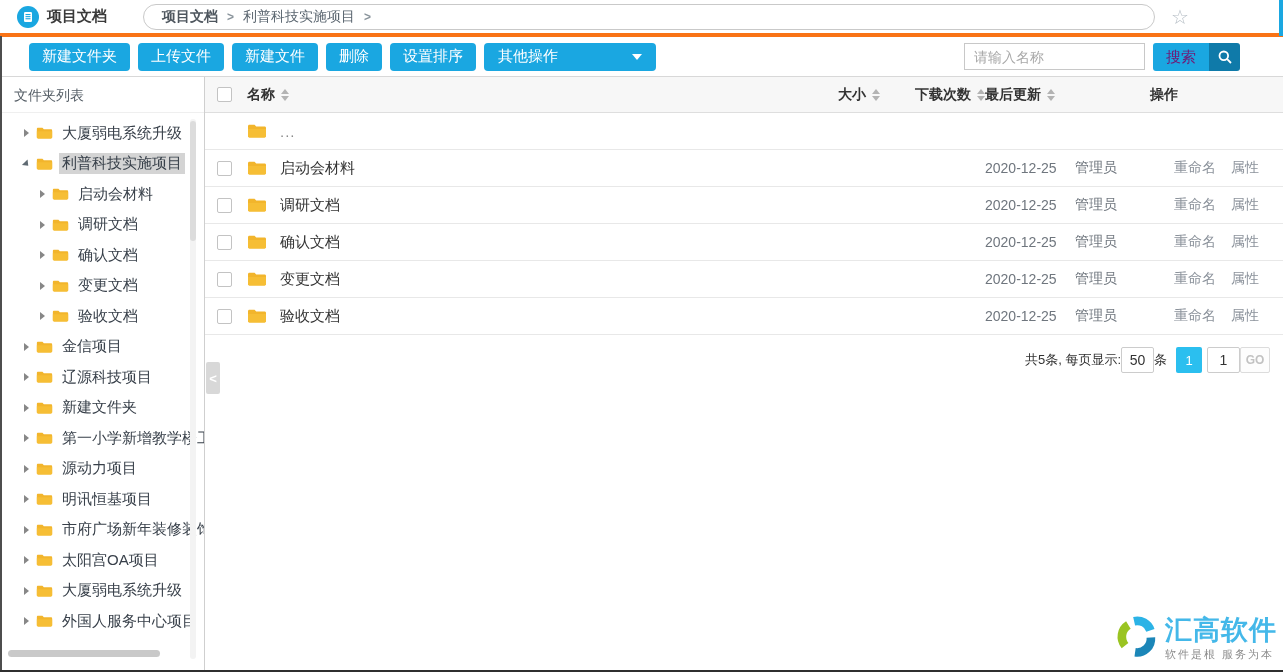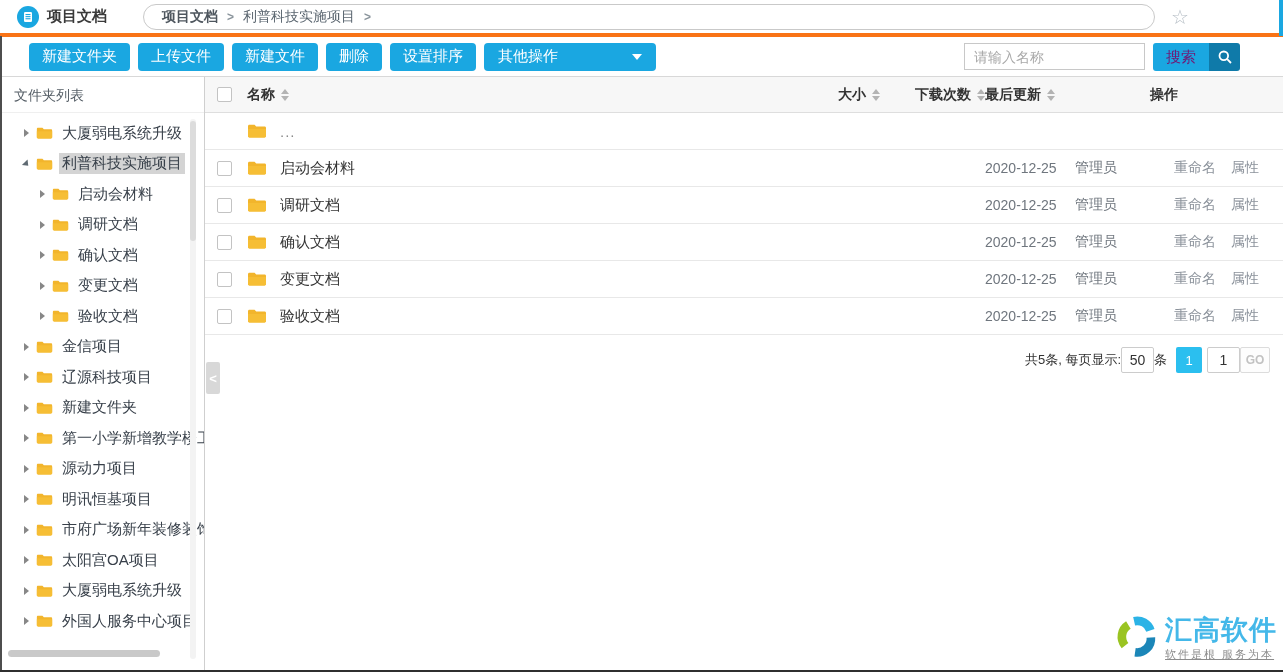--- a/index.html
+++ b/index.html
@@ -104,21 +104,21 @@
   .pg-go { width:30px; height:26px; border:1px solid #dcdcdc; background:#fdfdfd; color:#c2c2c2;
            border-radius:2px; font-size:12px; font-weight:bold; cursor:pointer;
            font-family:"Liberation Sans", sans-serif; }
   .pg-unit { margin-right:4px; }
 
   
   .watermark { position:absolute; right:6px; bottom:6px; display:flex; align-items:center; gap:5px;margin-top:8px; }
   .wm-text { display:flex; flex-direction:column; align-items:flex-start; }
   .wm-brand { font-size:27px; font-weight:bold; color:var(--brand-blue); letter-spacing:1px;
               line-height:1.05; }
-  .wm-slogan { font-size:11px; color:#8c8c8c; letter-spacing:2px; margin-top:2px;text-decoration:underline; }
+  .wm-slogan { font-size:11px; color:#8c8c8c; letter-spacing:2px; margin-top:2px; }
 
   
   .edge-left { position:absolute; left:0; top:36px; width:2px; height:636px; background:#4d4d4d; z-index:9; }
   .edge-bottom { position:absolute; left:0; bottom:0; width:100%; height:2px; background:#2f2f2f; z-index:9; }
 </style>
 </head>
 <body>
 
 <div class="app">
 

